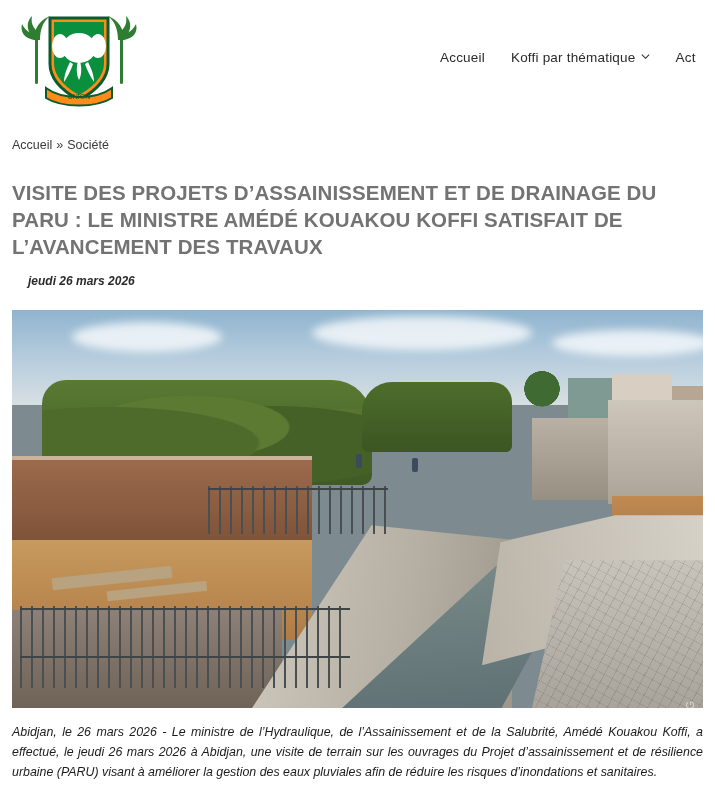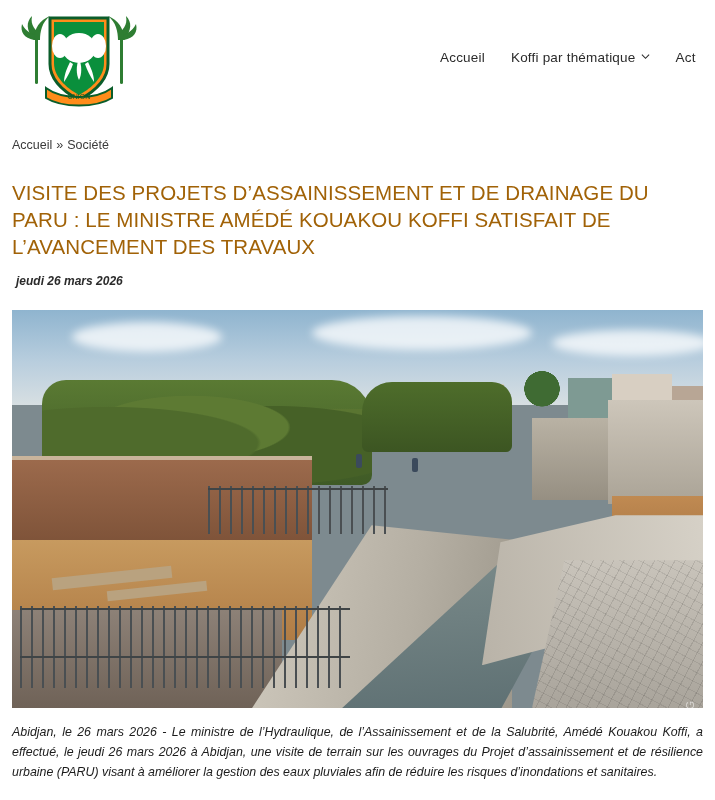--- a/index.html
+++ b/index.html
@@ -69,27 +69,27 @@
     align-items: center;
     gap: 4px;
   }
   .breadcrumb a { color: #3a3a3a; text-decoration: none; }
   .crumb-sep { color: #3a3a3a; }
 
   .article-title {
     margin: 27px 0 0 0;
     font-size: 20.5px;
     line-height: 1.32;
-    font-weight: normal;
-    color: #a16207;
+    font-weight: bold;
+    color: #737373;
     letter-spacing: .1px;
     text-transform: uppercase;
   }
   .article-date {
-    margin: 14px 0 0 4px;
+    margin: 14px 0 0 16px;
     font-size: 12px;
     font-style: italic;
     font-weight: bold;
     color: #2b2b2b;
   }
 
   
   .figure {
     margin: 22px 0 0 0;
     width: 691px;

